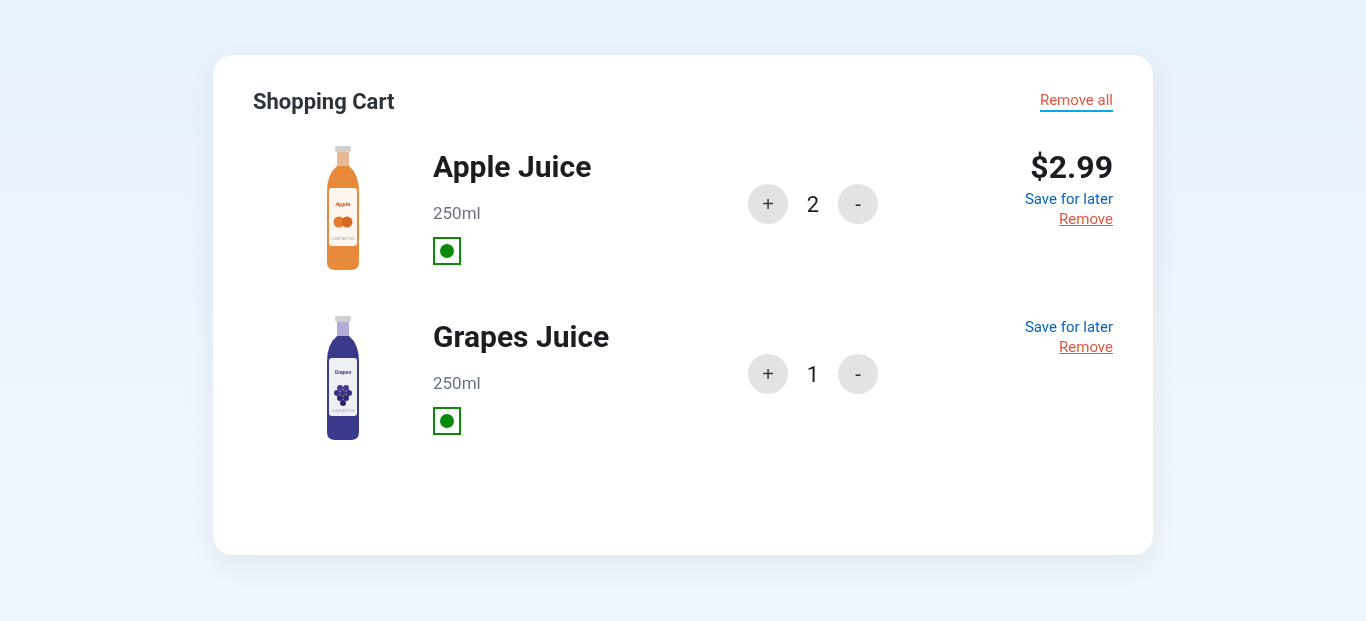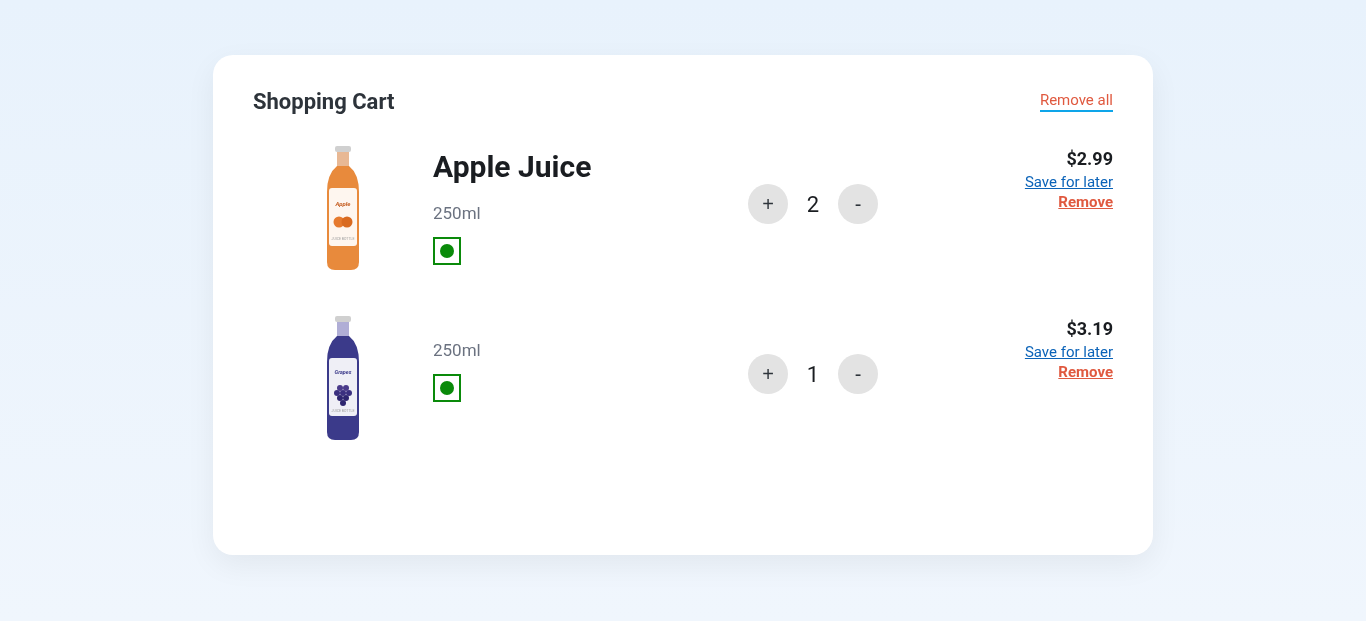--- a/index.html
+++ b/index.html
@@ -116,40 +116,38 @@
       color: #1a1d21;
       min-width: 14px;
       text-align: center;
     }
     .price-section {
       flex: 1;
       text-align: right;
       padding-top: 4px;
     }
     .price {
-      font-size: 18px;
+      font-size: 32px;
       font-weight: 700;
       color: #1a1d21;
       margin-bottom: 4px;
     }
     .save-later {
       color: #0b63b8;
       font-size: 15px;
-      text-decoration: underline;
       cursor: pointer;
       display: block;
       margin-bottom: 2px;
     }
     .remove-item {
       color: #e0593f;
       font-size: 15px;
       text-decoration: underline;
       cursor: pointer;
       display: block;
-      font-weight: bold;
     }
   </style>
 </head>
 <body>
 
 <div class="cart-card">
   <div class="cart-header">
     <h1 class="cart-title">Shopping Cart</h1>
     <a class="remove-all">Remove all</a>
   </div>
@@ -199,29 +197,29 @@
         <circle cx="30" cy="79" r="3" fill="#3b3080"></circle>
         <circle cx="24" cy="79" r="3" fill="#3b3080"></circle>
         <circle cx="36" cy="79" r="3" fill="#3b3080"></circle>
         <circle cx="27" cy="84" r="3" fill="#2e2670"></circle>
         <circle cx="33" cy="84" r="3" fill="#2e2670"></circle>
         <circle cx="30" cy="89" r="3" fill="#2e2670"></circle>
         <text x="30" y="98" font-size="3.5" text-anchor="middle" fill="#a0a0a0">JUICE BOTTLE</text>
       </svg>
     </div>
     <div class="product-info">
+      <div class="product-name">Grapes Juice</div>
       <div class="product-size">250ml</div>
       <div class="veg-mark">
         <div class="veg-dot"></div>
       </div>
     </div>
     <div class="qty-section">
       <button class="qty-btn">+</button>
       <span class="qty-value">1</span>
       <button class="qty-btn">-</button>
     </div>
     <div class="price-section">
-      <div class="price">$3.19</div>
       <a class="save-later">Save for later</a>
       <a class="remove-item">Remove</a>
     </div>
   </div>
 </div>
 
 </body></html>

